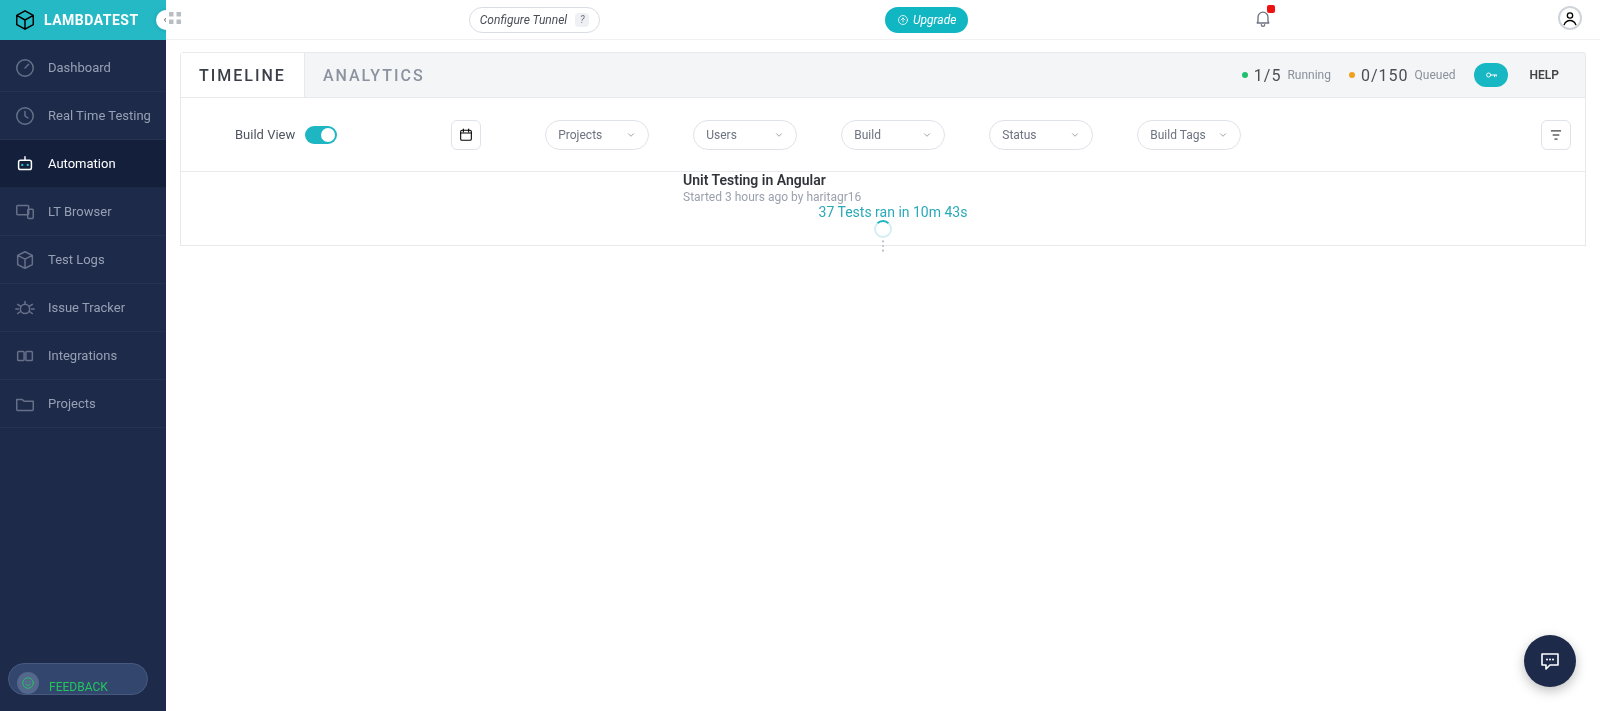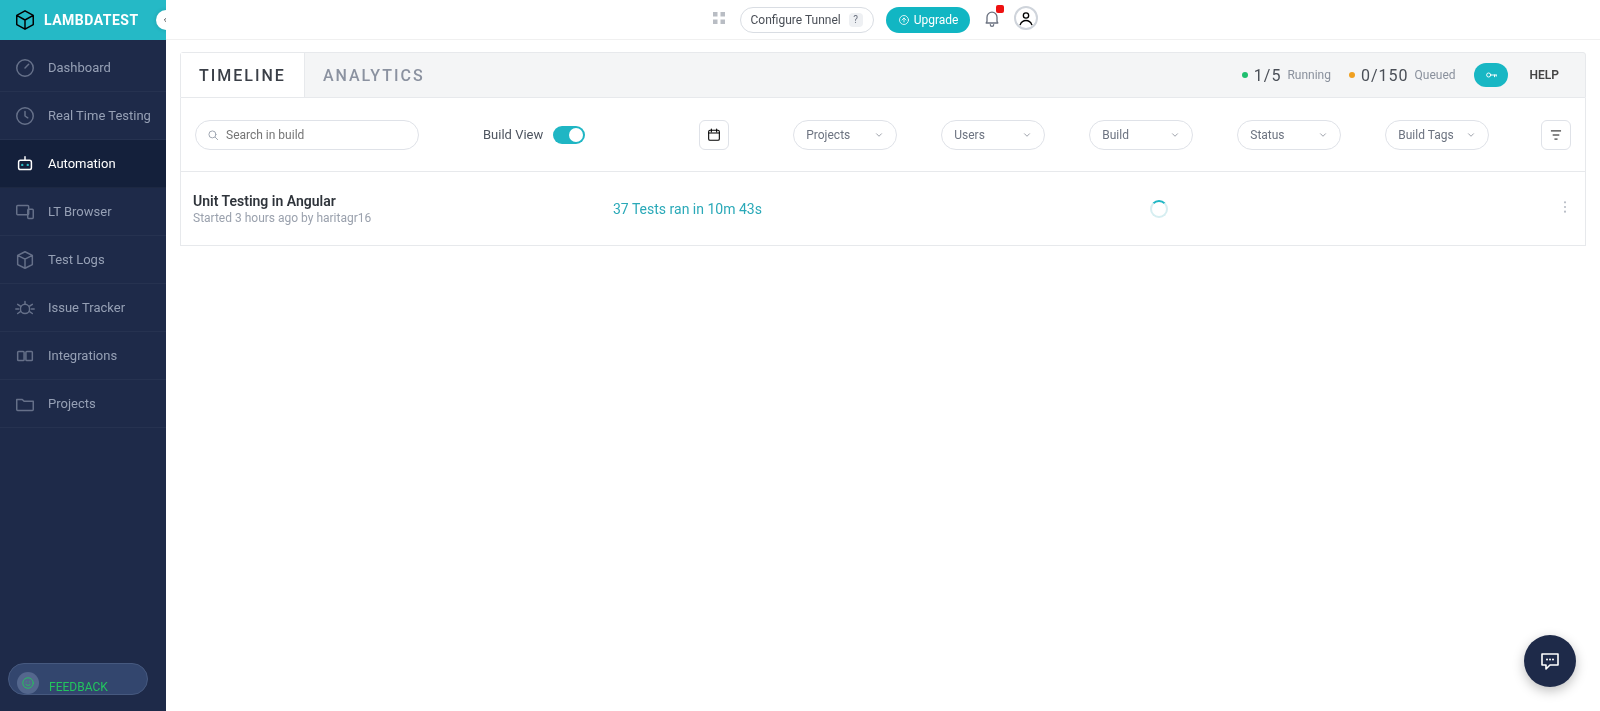--- a/index.html
+++ b/index.html
@@ -42,23 +42,24 @@
     padding-left: 8px; font-size: 12px; border: 1px solid #46597f;
   }
   .feedback-pill .smile {
     width: 22px; height: 22px; border-radius: 50%; background: #54678d;
     display: flex; align-items: center; justify-content: center; margin-right: 10px;
   }
 
   
   .topbar {
     position: absolute; left: 166px; top: 0; right: 0; height: 40px;
-    display: flex; align-items: center; justify-content: center;
+    display: flex; align-items: center; justify-content: space-between;
     background: #fff; padding-right: 18px; gap: 12px;
     border-bottom: 1px solid #f0f0f0;
+    font-style: italic;
   }
   .apps-icon { color: #b9bdc4; cursor: pointer; }
   .tunnel-btn {
     height: 26px; border: 1px solid #d9dde3; border-radius: 14px;
     display: flex; align-items: center; padding: 0 10px; font-size: 12px; color: #4a4f57;
     background: #fff;
   }
   .tunnel-btn .q {
     width: 14px; height: 14px; border-radius: 4px; background: #eef0f3;
     display: flex; align-items: center; justify-content: center; margin-left: 8px;
@@ -129,21 +130,21 @@
   .filter-icon-btn {
     width: 30px; height: 30px; border: 1px solid #dfe2e8; border-radius: 6px;
     display: flex; align-items: center; justify-content: center;
   }
 
   
   .build-row {
     position: absolute; left: 180px; right: 14px; top: 172px; height: 74px;
     background: #fff; border-left: 1px solid #e7e9ec; border-right: 1px solid #e7e9ec;
     border-bottom: 1px solid #e7e9ec;
-    display: flex; align-items: center; padding: 0 12px;
+    display: flex; align-items: center; padding: 0 4px; flex-direction: column;
   }
   .build-meta { display: flex; flex-direction: column; gap: 2px; width: 400px; }
   .build-title { color: #2f343b; font-size: 14px; font-weight: 600; }
   .build-sub { color: #9aa1ad; font-size: 12px; }
   .run-stat { color: #2aa9b8; font-size: 14px; margin-left: 20px; }
   .spinner-wrap { flex: 1; display: flex; justify-content: center; }
   .spinner { width: 18px; height: 18px; border: 2px solid #d6eef1; border-top-color: #1fb6c4; border-radius: 50%; animation: none; }
   .row-menu { color: #b8bdc6; cursor: pointer; }
 
   
@@ -302,27 +303,20 @@
       <svg width="16" height="14" viewBox="0 0 24 24">
           <circle class="stroke" stroke="#fff" cx="8" cy="12" r="3.5"></circle>
           <path class="stroke" stroke="#fff" d="M11.5 12 H21 M18 12 v3 M21 12 v2"></path>
         </svg>
     </div>
     <span class="help-btn">HELP</span>
   </div>
 </div>
 
 <div class="filterbar">
-  <div class="search-box">
-    <svg width="14" height="14" viewBox="0 0 24 24">
-        <circle class="stroke" cx="11" cy="11" r="6"></circle>
-        <path class="stroke" d="M20 20l-4-4"></path>
-      </svg>
-    <input type="text" placeholder="Search in build" style="">
-  </div>
   <div class="buildview">
     <span>Build View</span>
     <div class="toggle"></div>
   </div>
 
   <div class="cal-btn" style="margin-left:90px;">
     <svg width="16" height="16" viewBox="0 0 24 24">
         <rect class="stroke" x="4" y="5" width="16" height="15" rx="2"></rect>
         <path class="stroke" d="M4 9h16 M8 3v4 M16 3v4"></path>
       </svg>

